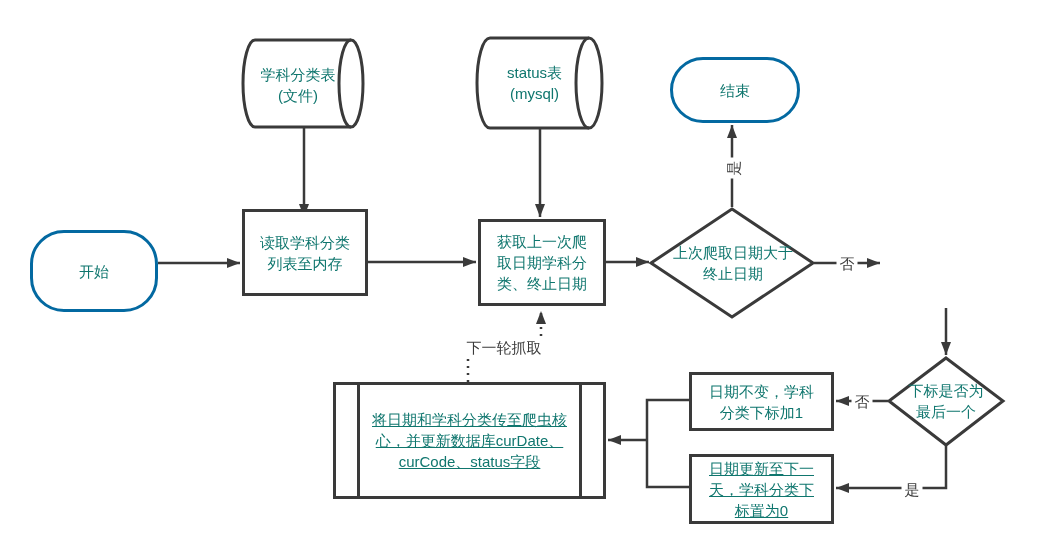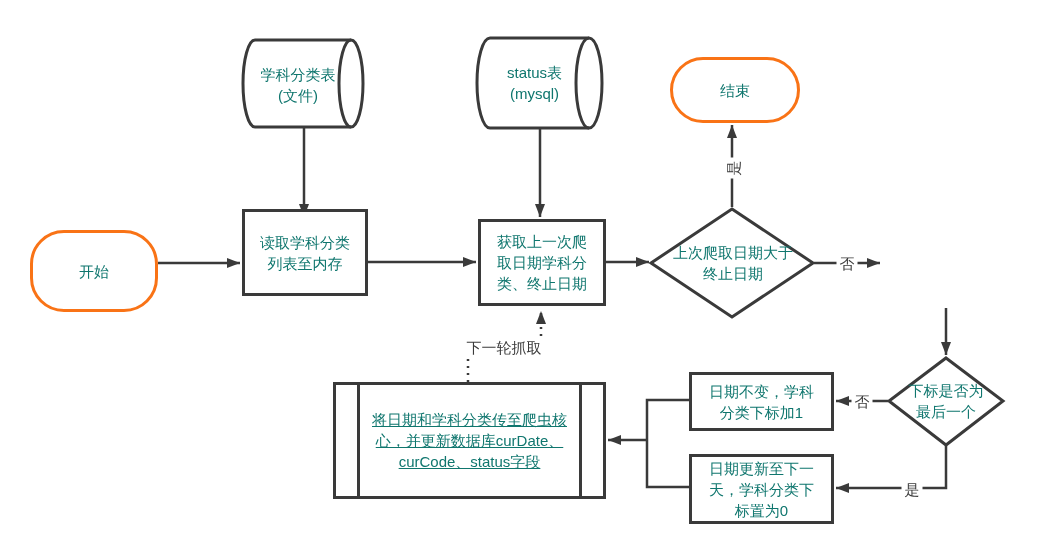--- a/index.html
+++ b/index.html
@@ -15,21 +15,21 @@
   .node{
     position:absolute;
     display:flex;align-items:center;justify-content:center;
     text-align:center;
     white-space:pre-line;
     font-size:15px;line-height:21px;
     color:#0f766e;
     box-sizing:border-box;
   }
   .rect{background:#fff;border:3px solid #3a3a3a;}
-  .stadium{background:#fff;border:3px solid #f97316;border-radius:34px;}
+  .stadium{background:#fff;border:3px solid #0369a1;border-radius:34px;}
   .bare{background:transparent;border:none;}
   .bar{position:absolute;top:0;bottom:0;width:3px;background:#3a3a3a;}
   .bar-left{left:21px;}
   .bar-right{right:21px;}
   .edge-label{
     position:absolute;
     background:#ffffff;
     padding:0 3px;
     font-size:15px;line-height:19px;
     color:#3a3a3a;
@@ -100,21 +100,21 @@
 
   <div class="node stadium" style="left:670px;top:57px;width:130px;height:66px;">结束</div>
 
 
   <div class="node bare" style="left:886px;top:378px;width:120px;height:46px;">下标是否为
 最后一个</div>
 
   <div class="node rect" style="left:689px;top:372px;width:145px;height:59px;">日期不变，学科
 分类下标加1</div>
 
-  <div class="node rect" style="left:689px;top:454px;width:145px;height:70px;">日期更新至下一
+  <div class="node rect" style="left:689px;top:454px;width:145px;height:70px;text-decoration:underline;">日期更新至下一
 天，学科分类下
 标置为0</div>
 
   <div class="node rect" style="left:333px;top:382px;width:273px;height:117px;padding:0 28px;">
     <span class="bar bar-left"></span>
     <span class="bar bar-right"></span>
     <span style="white-space:pre-line;text-decoration:underline;">将日期和学科分类传至爬虫核
 心，并更新数据库curDate、
 curCode、status字段</span>
   </div>

